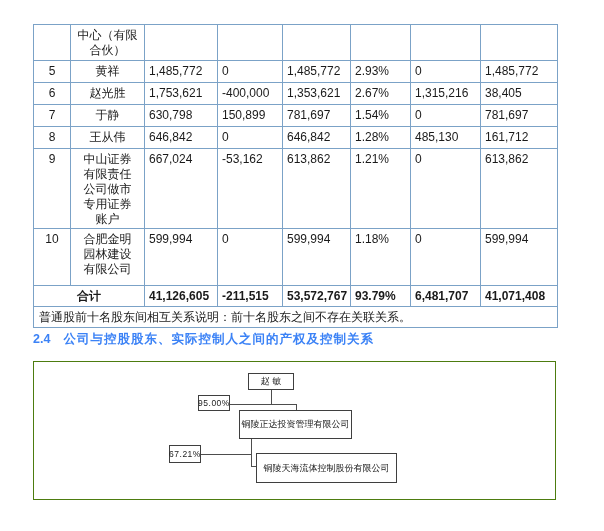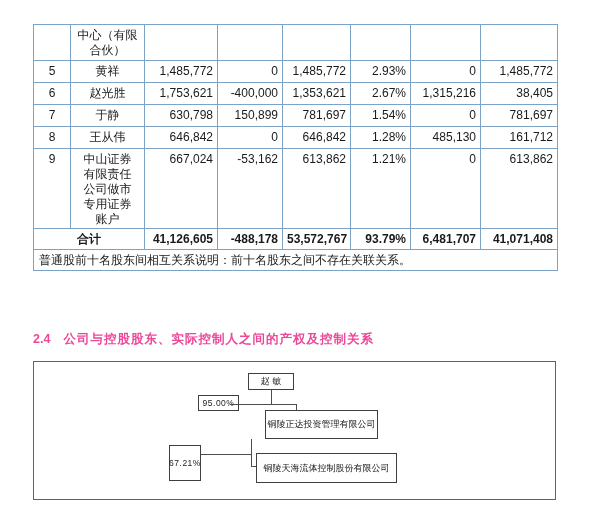--- a/index.html
+++ b/index.html
@@ -23,33 +23,33 @@
   }
   table.sh td {
     border:1px solid #7ba2c7;
     vertical-align:top;
     padding:3px 4px 1px 4px;
     line-height:15px;
     overflow:hidden;
   }
   td.c-no   { text-align:center; }
   td.c-name { text-align:center; white-space:pre-line; }
-  td.c-num  { text-align:right; padding-right:6px; font-family:"Liberation Sans","DejaVu Sans",sans-serif;margin-top:16px; }
+  td.c-num  { text-align:left; padding-right:6px; font-family:"Liberation Sans","DejaVu Sans",sans-serif;margin-top:16px; }
   tr.h-top  td { height:36px; }
   tr.h-one  td { height:22px; }
   tr.h-r9   td { height:76px; }
   tr.h-r10  td { height:57px; }
   tr.total-row td { height:21px; font-weight:bold; }
   td.total-label { text-align:center; font-weight:bold; }
   tr.note-row td { height:21px; text-align:left; padding-left:5px; font-weight:normal; }
 
   
   .sec-heading {
     position:absolute; left:33px; top:331px; width:524px;
-    font-size:12.5px; font-weight:bold; color:#ec4899;
+    font-size:12.5px; font-weight:bold; color:#3b82f6;
   }
   .sec-heading .sec-no { display:inline-block; }
   .sec-heading .sec-title { display:inline-block; margin-left:13px; letter-spacing:1px; }
 
   
   .diagram-frame {
     position:absolute; left:33px; top:361px;
     width:523px; height:139px;
     border:1px solid #4d7c0f;
     background:#ffffff;
@@ -61,23 +61,23 @@
     text-align:center;
     font-size:9px;
     color:#222222;
     display:flex; align-items:center; justify-content:center;
     white-space:nowrap;
   }
   .dbox.pct { font-size:8.5px; letter-spacing:0.5px; }
   .dline { position:absolute; background:#4d4d4d; }
 
   .n-controller { left:214px; top:11px;  width:46px;  height:17px; }
-  .n-pct1       { left:164px; top:33px;  width:41px;  height:16px; }
-  .n-holding    { left:205px; top:48px;  width:113px; height:29px;margin-left:26px; }
-  .n-pct2       { left:135px; top:83px;  width:32px;  height:36px; }
+  .n-pct1       { left:164px; top:33px;  width:32px;  height:16px; }
+  .n-holding    { left:205px; top:48px;  width:113px; height:29px; }
+  .n-pct2       { left:135px; top:83px;  width:32px;  height:18px; }
   .n-company    { left:222px; top:91px;  width:141px; height:30px; }
 
   .l-v1 { left:237px; top:28px;  width:1px;  height:14px; }
   .l-h1 { left:196px; top:42px;  width:66px; height:1px; }
   .l-v2 { left:262px; top:42px;  width:1px;  height:6px; }
   .l-v3 { left:217px; top:77px;  width:1px;  height:28px; }
   .l-h2 { left:167px; top:92px;  width:50px; height:1px; }
   .l-h3 { left:217px; top:104px; width:5px;  height:1px; }
 </style>
 </head>
@@ -156,24 +156,36 @@
 公司做市
 专用证券
 账户</td>
           <td class="c-num">667,024</td>
           <td class="c-num">-53,162</td>
           <td class="c-num">613,862</td>
           <td class="c-num">1.21%</td>
           <td class="c-num">0</td>
           <td class="c-num">613,862</td>
         </tr>
+        <tr class="h-r10">
+          <td class="c-no">10</td>
+          <td class="c-name">合肥金明
+园林建设
+有限公司</td>
+          <td class="c-num">599,994</td>
+          <td class="c-num">0</td>
+          <td class="c-num">599,994</td>
+          <td class="c-num">1.18%</td>
+          <td class="c-num">0</td>
+          <td class="c-num">599,994</td>
+        </tr>
         <tr class="total-row">
           <td class="total-label" colspan="2">合计</td>
           <td class="c-num">41,126,605</td>
-          <td class="c-num">-488,178</td>
+          <td class="c-num">-211,515</td>
           <td class="c-num">53,572,767</td>
           <td class="c-num">93.79%</td>
           <td class="c-num">6,481,707</td>
           <td class="c-num">41,071,408</td>
         </tr>
         <tr class="note-row">
           <td colspan="8">普通股前十名股东间相互关系说明：前十名股东之间不存在关联关系。</td>
         </tr>
       </tbody>
     </table>

